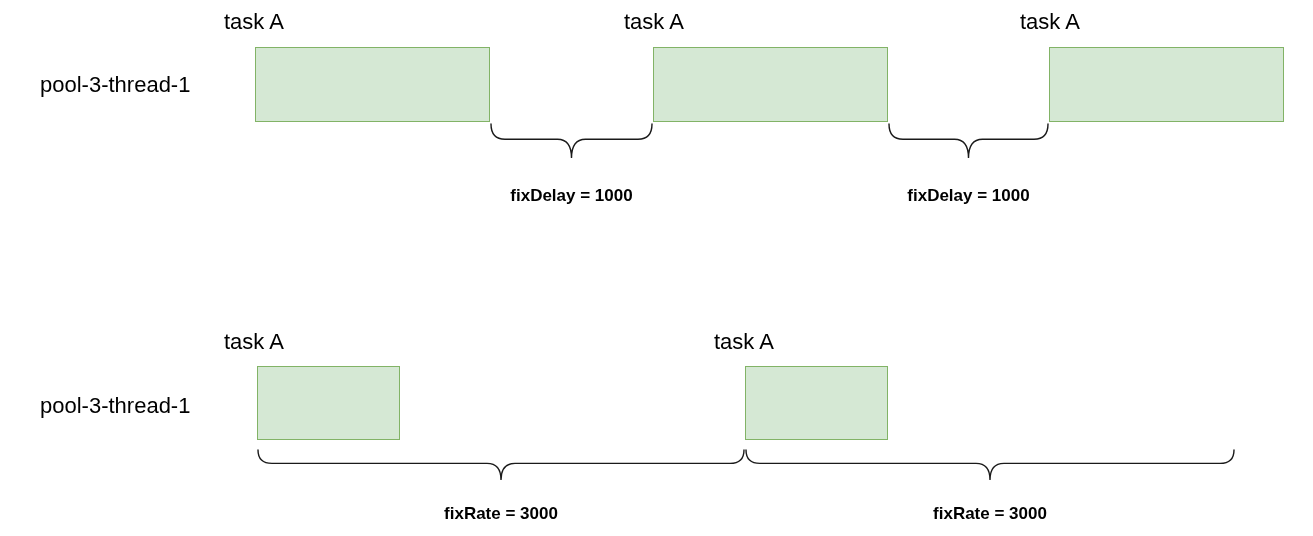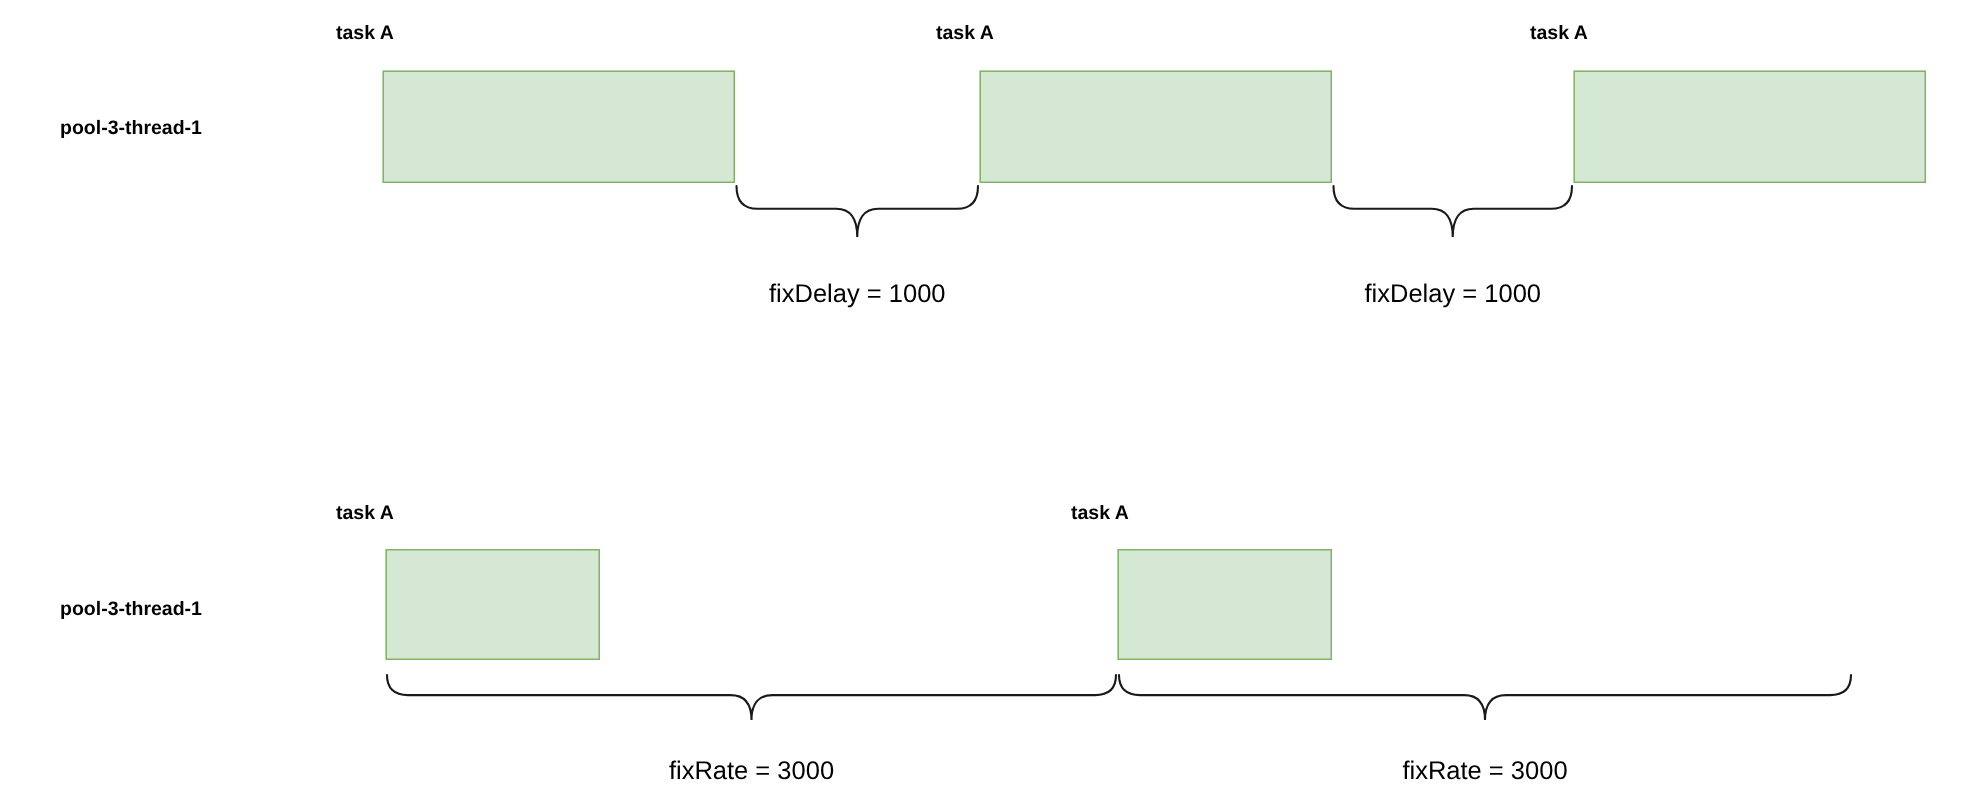--- a/index.html
+++ b/index.html
@@ -11,24 +11,23 @@
     position: relative;
     width: 1313px;
     height: 536px;
     background: #ffffff;
     font-family: "Liberation Sans", sans-serif;
     color: #000000;
     overflow: hidden;
   }
   .label {
     position: absolute;
-    font-size: 13px;
+    font-size: 22px;
     line-height: 20px;
     white-space: nowrap;
-    font-weight: bold;
   }
   .task-box {
     position: absolute;
     background: var(--box-fill, #d5e8d4);
     border: 1.5px solid var(--box-border, #82b366);
     box-sizing: border-box;
   }
   svg.brace {
     position: absolute;
     overflow: visible;
@@ -38,20 +37,21 @@
     stroke: var(--brace-color, #1a1a1a);
     stroke-width: 1.4;
     stroke-linecap: round;
   }
   .caption {
     position: absolute;
     font-size: 17px;
     line-height: 20px;
     text-align: center;
     white-space: nowrap;
+    font-weight: bold;
   }
 </style>
 </head>
 <body>
 
 <div id="canvas">
 
   <section>
 
     <div class="label" style="left:40px; top:75px;">pool-3-thread-1</div>

